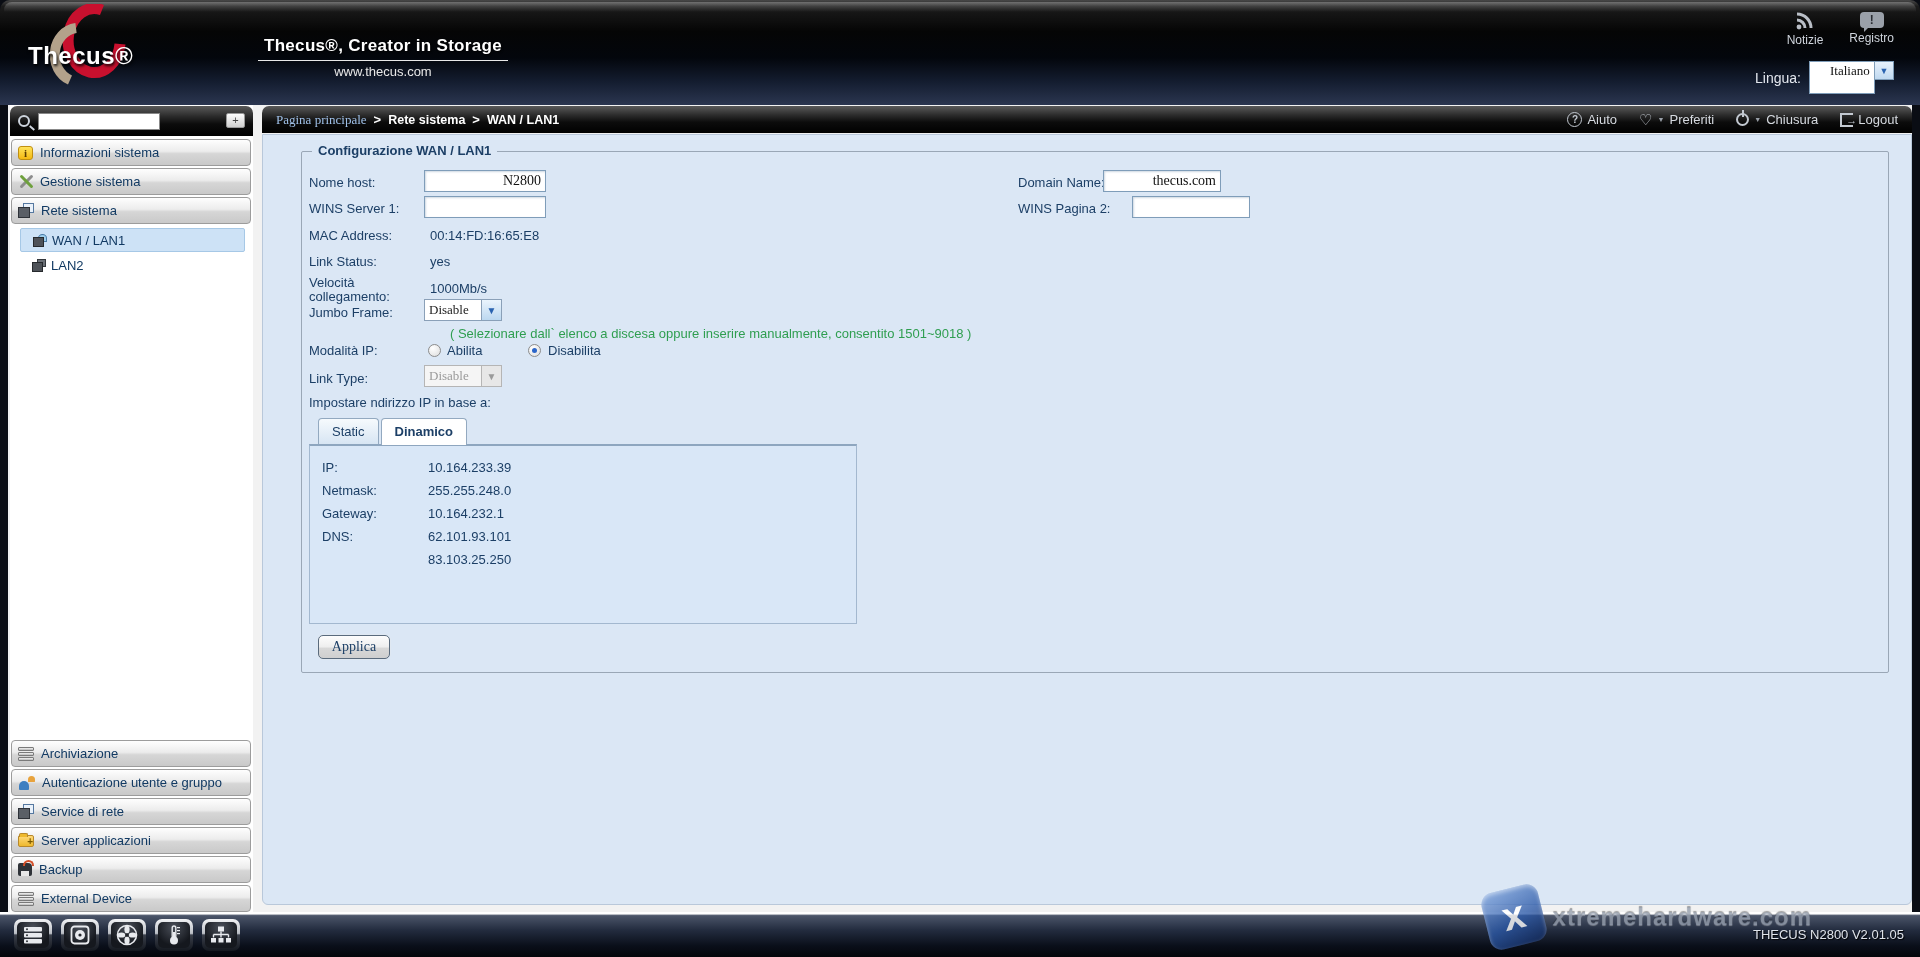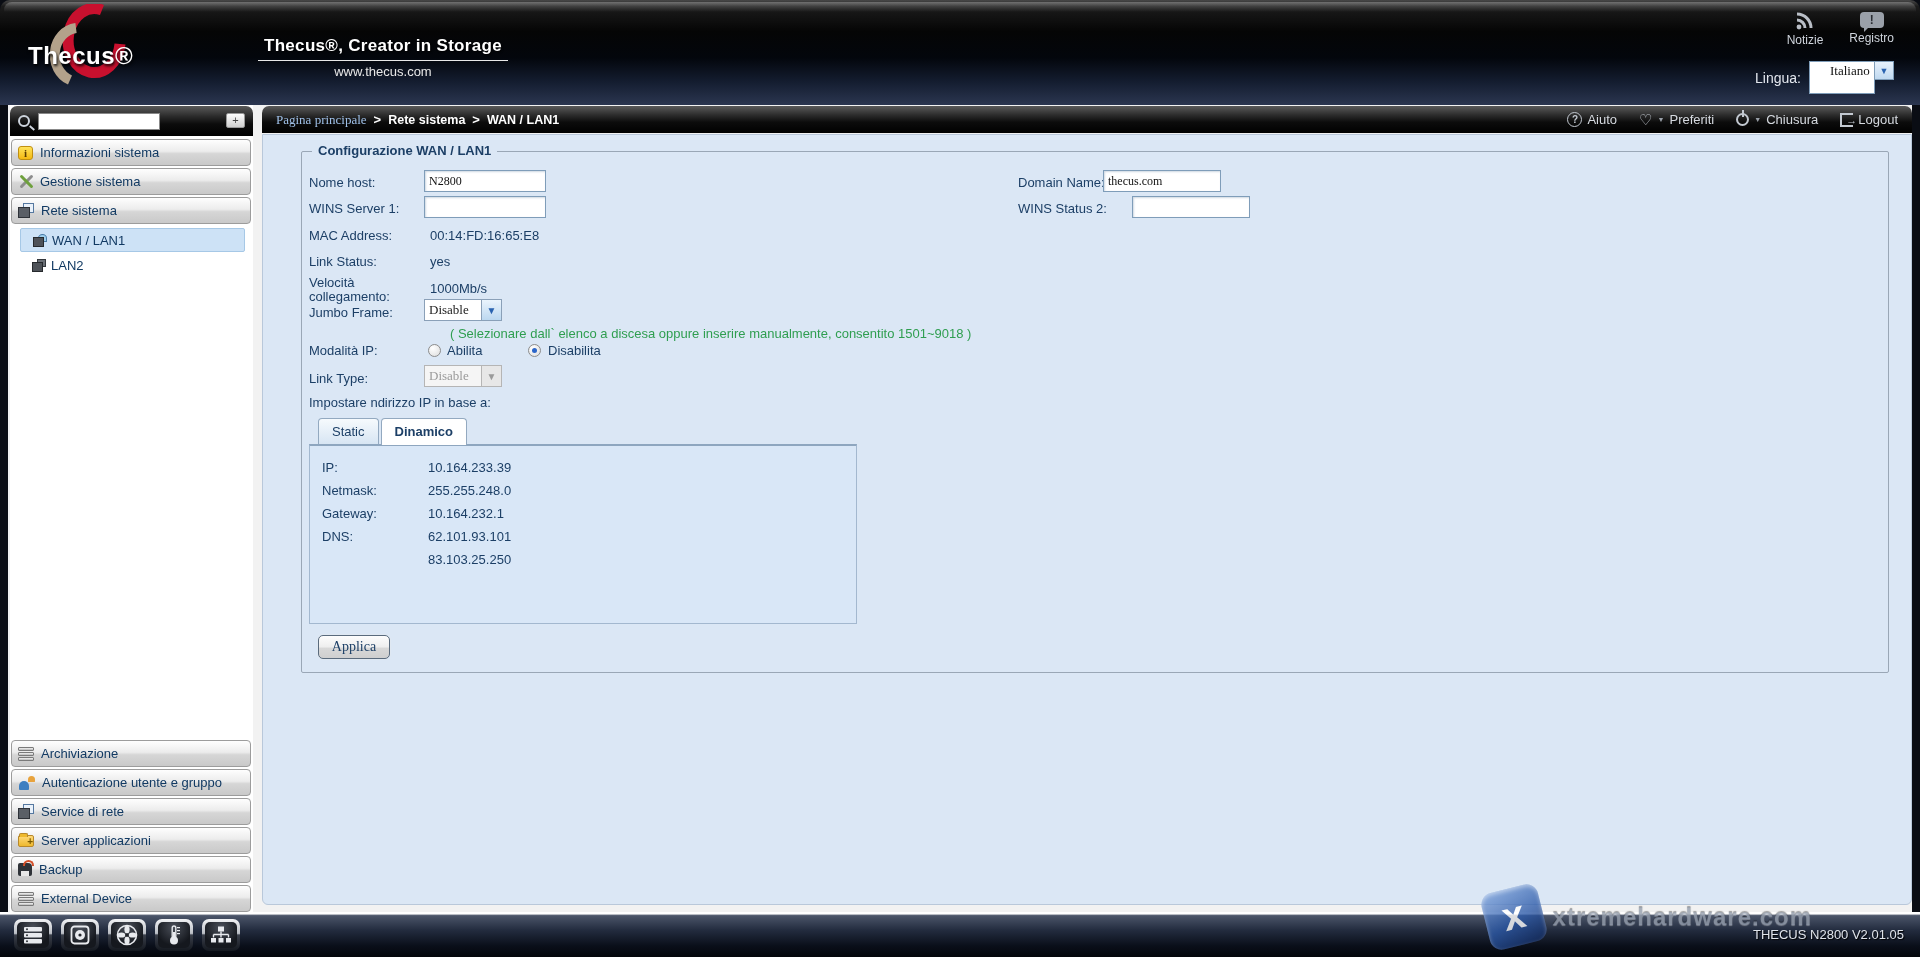--- a/index.html
+++ b/index.html
@@ -110,21 +110,21 @@
   .content { position:absolute; left:0; top:29px; width:1650px; height:771px; background:#dbe7f5;
     border:1px solid #b9c8da; border-radius:0 0 6px 6px; }
 
   
   .fset { position:absolute; left:38px; top:16px; width:1588px; height:522px; border:1px solid #9aa7b6; border-radius:2px; }
   .legend { position:absolute; left:10px; top:-9px; background:#dbe7f5; padding:0 6px;
     font-size:13px; font-weight:bold; color:#1c3f66; }
   .flabel { position:absolute; font-size:13px; color:#1c3f66; }
   .fvalue { position:absolute; font-size:13px; color:#1c3f66; }
   .txt { position:absolute; height:22px; border:1px solid #7f9db9; background:#fff; box-shadow:inset 1px 1px 2px #cfd8e2;
-    font-family:"Liberation Serif",serif; font-size:12px; color:#111; padding:8px 4px; }
+    font-family:"Liberation Serif",serif; font-size:14px; color:#111; padding:8px 4px;text-align:right; }
   .sel { position:absolute; display:flex; cursor:pointer; }
   .sel .v { width:58px; height:22px; border:1px solid #8aa0b8; background:#fff; font-family:"Liberation Serif",serif;
     font-size:13px; color:#222; padding:2px 4px; }
   .sel .b { width:20px; height:22px; background:linear-gradient(180deg,#eaf4fd,#bcd8f0); border:1px solid #8aa0b8; border-left:none;
     color:#2a63b0; font-size:10px; text-align:center; line-height:21px; }
   .sel.disabled .v { color:#9a9a9a; background:#f5f5f5; border-color:#b5b5b5; }
   .sel.disabled .b { color:#9a9a9a; background:#e7e7e7; border-color:#b5b5b5; }
   .note { position:absolute; font-size:13px; color:#2f9e50; }
   .radio { position:absolute; width:13px; height:13px; border:1px solid #8c8c8c; border-radius:50%;
     background:radial-gradient(circle at 35% 30%, #fff, #dcdcdc); cursor:pointer; }
@@ -310,21 +310,21 @@
         <div class="fset">
           <span class="legend">Configurazione WAN / LAN1</span>
 
           <span class="flabel" style="left:7px; top:23px">Nome host:</span>
           <input class="txt" style="left: 122px; top: 18px; width: 122px;" value="N2800">
           <span class="flabel" style="left:716px; top:23px">Domain Name:</span>
           <input class="txt" style="left: 801px; top: 18px; width: 118px;" value="thecus.com">
 
           <span class="flabel" style="left:7px; top:49px">WINS Server 1:</span>
           <input class="txt" style="left: 122px; top: 44px; width: 122px;" value="">
-          <span class="flabel" style="left:716px; top:49px">WINS Status 2:</span>
+          <span class="flabel" style="left:716px; top:49px">WINS Pagina 2:</span>
           <input class="txt" style="left: 830px; top: 44px; width: 118px;" value="">
 
           <span class="flabel" style="left:7px; top:76px">MAC Address:</span>
           <span class="fvalue" style="left:128px; top:76px">00:14:FD:16:65:E8</span>
 
           <span class="flabel" style="left:7px; top:102px">Link Status:</span>
           <span class="fvalue" style="left:128px; top:102px">yes</span>
 
           <span class="flabel" style="left:7px; top:124px; width:100px; line-height:14px">Velocità collegamento:</span>
           <span class="fvalue" style="left:128px; top:129px">1000Mb/s</span>

